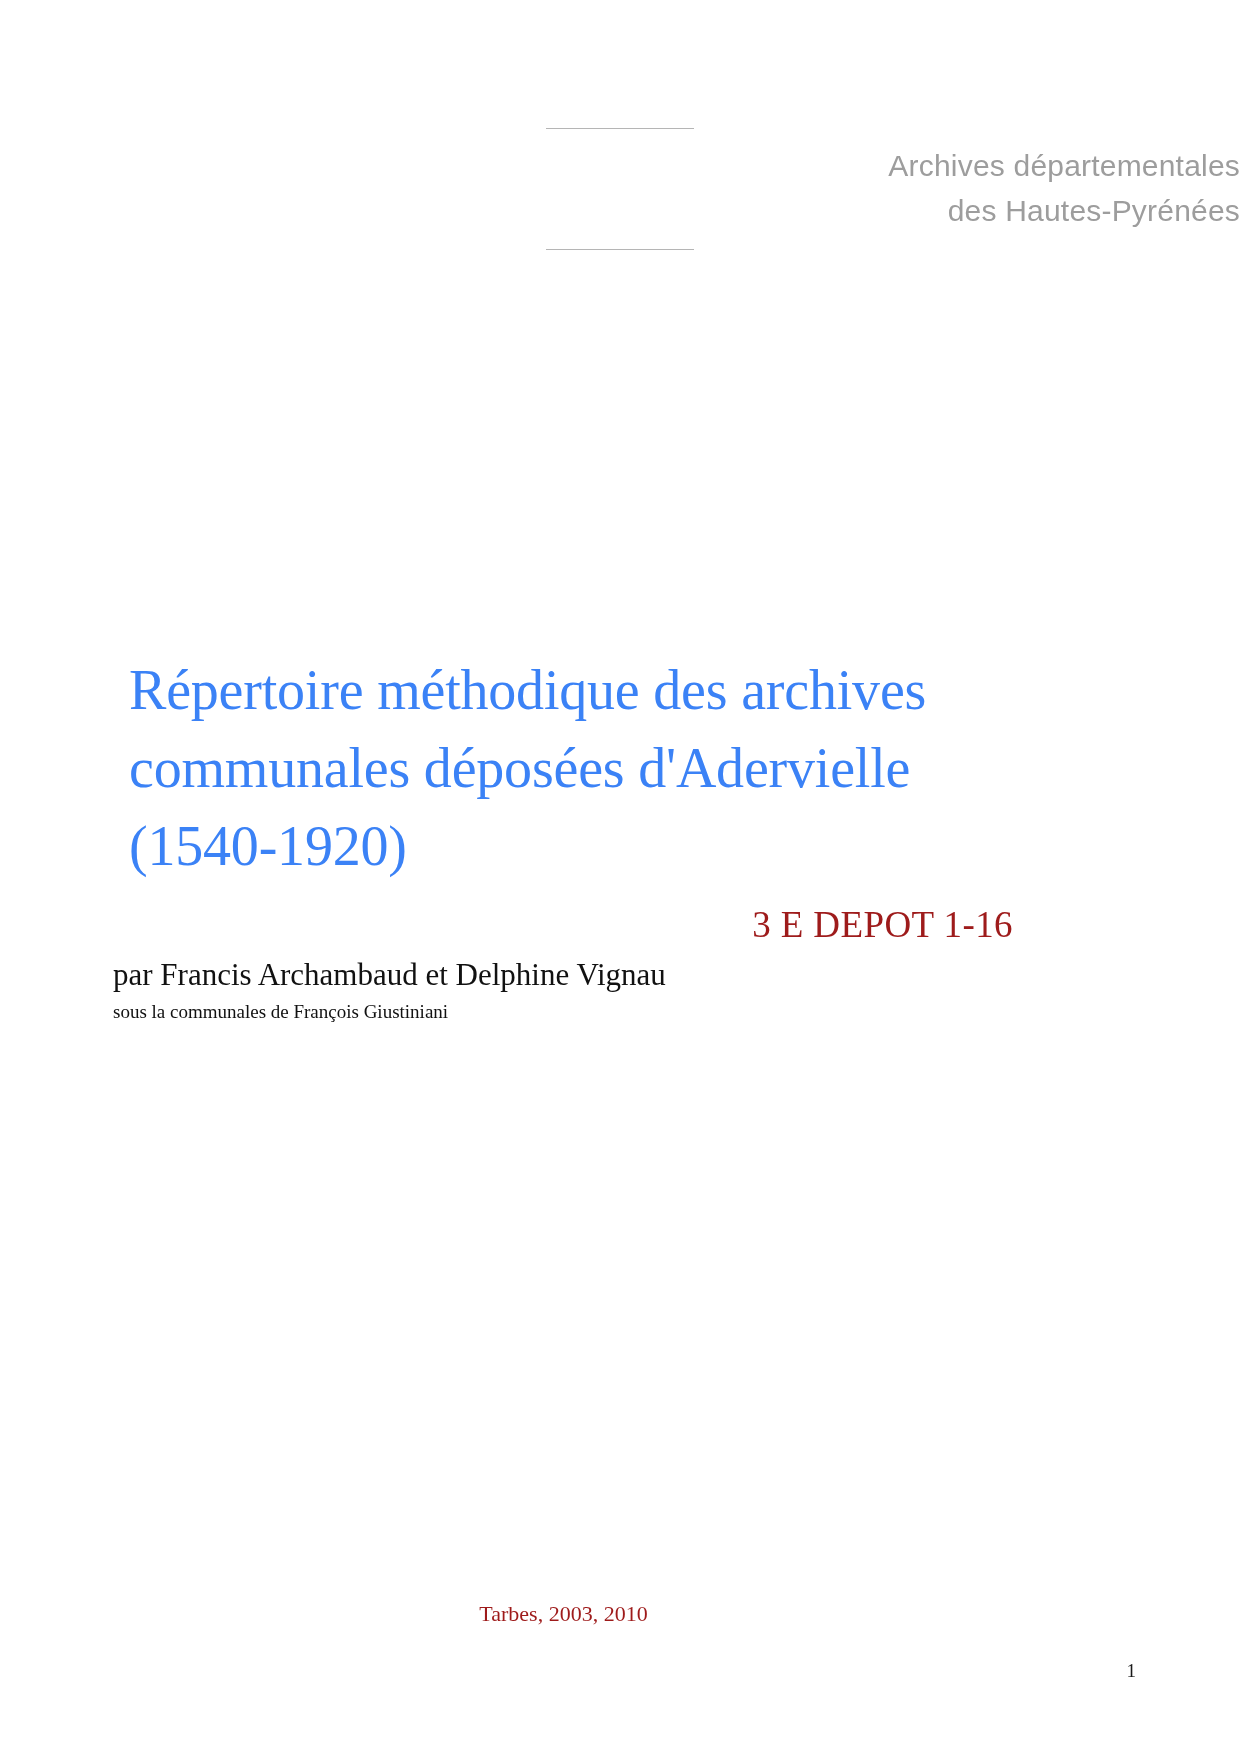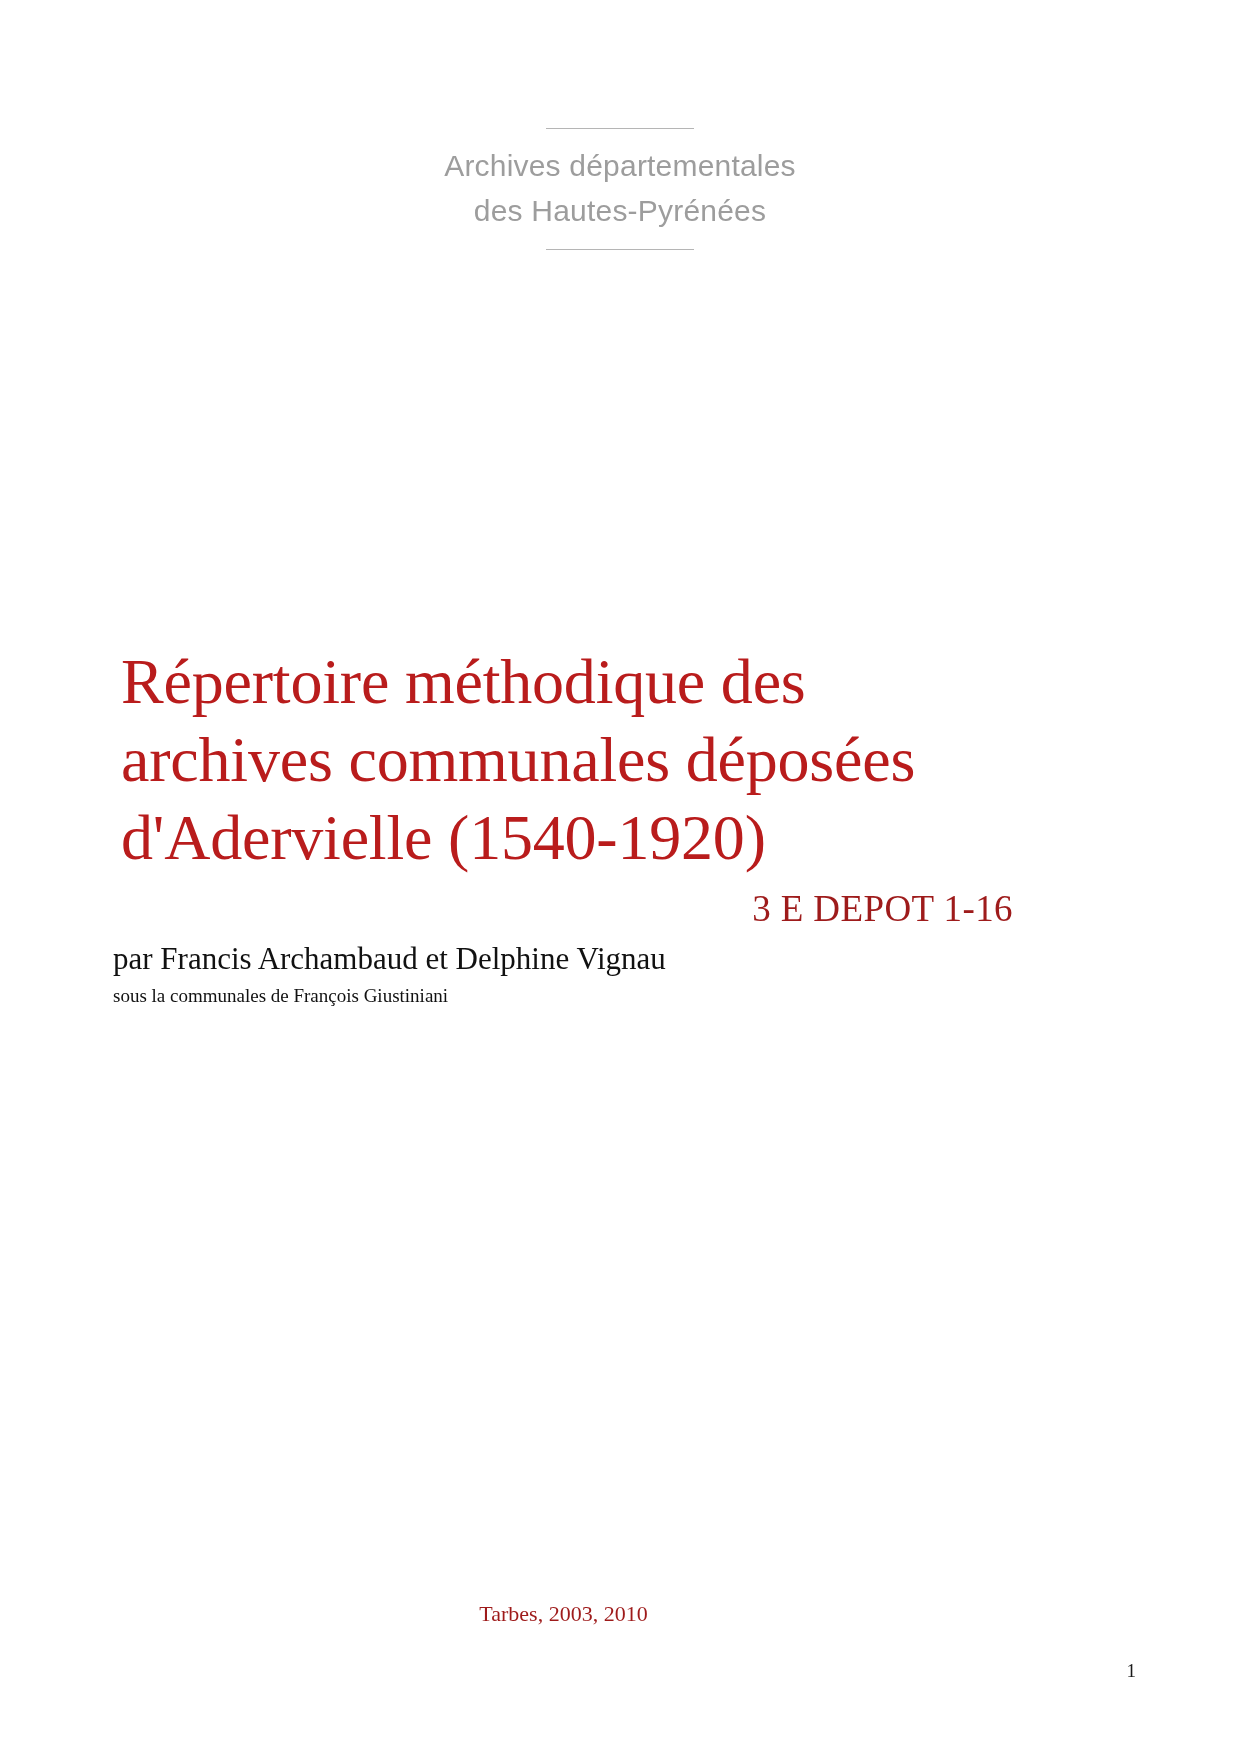--- a/index.html
+++ b/index.html
@@ -40,36 +40,37 @@
   }
   .masthead .rule.top { margin-bottom: 14px; }
   .masthead .rule.bottom { margin-top: 16px; }
   .masthead .line {
     font-family: "Liberation Sans", sans-serif;
     font-size: 30px;
     line-height: 45px;
     letter-spacing: 0.2px;
     color: #9d9d9d;
     font-weight: 400;
+    text-align: right;
   }
 
   
   .titleblock {
     position: absolute;
     left: 113px;
     top: 635px;
     width: 900px;
   }
   .main-title {
-    color: #b91c1c;
+    color: #3b82f6;
     font-family: "Liberation Serif", serif;
-    font-size: 64px;
+    font-size: 56px;
     line-height: 78px;
     font-weight: 400;
-    margin: 8px;
+    margin: 16px;
     letter-spacing: -0.2px;
   }
   .subtitle-ref {
     color: #9e1b1b;
     font-family: "Liberation Serif", serif;
     font-size: 37px;
     line-height: 48px;
     font-weight: 400;
     margin: 6px 0 0 0;
     letter-spacing: 0.4px;

